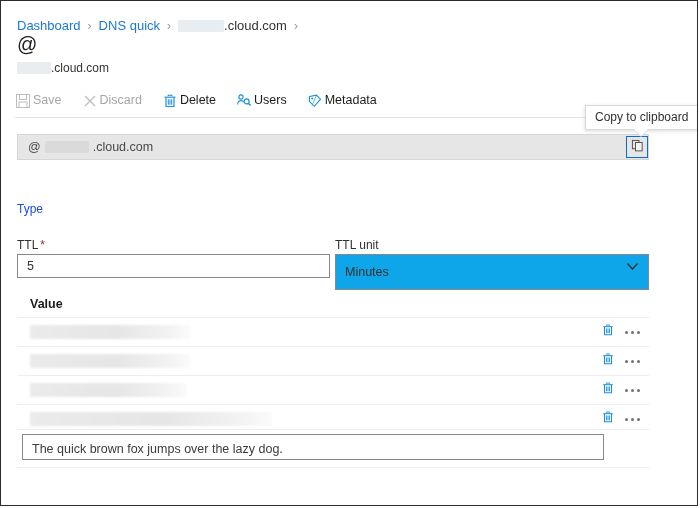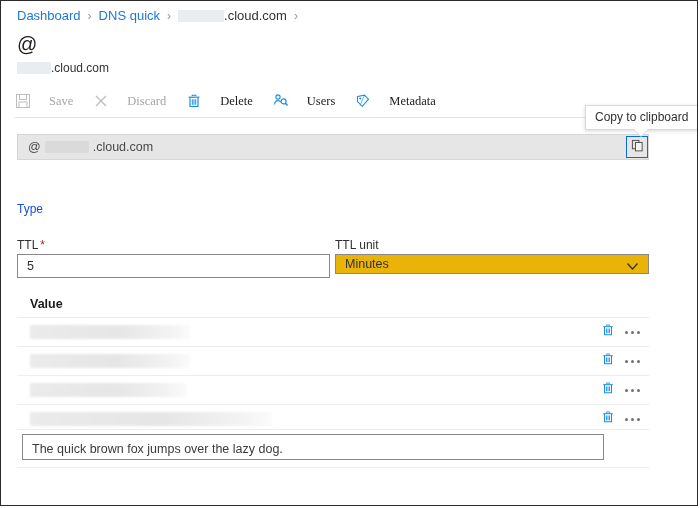--- a/index.html
+++ b/index.html
@@ -18,21 +18,21 @@
     border: 1px solid #2b2b2b;
     background: #ffffff;
     overflow: hidden;
     box-sizing: border-box;
   }
 
   
   .breadcrumb {
     position: absolute;
     left: 16px;
-    top: 7px;
+    top: 17px;
     display: flex;
     align-items: center;
     font-size: 13px;
     color: #0a6ed1;
     white-space: nowrap;
     text-align: right;
   }
   .crumb {
     color: #1a78d6;
     cursor: pointer;
@@ -76,28 +76,27 @@
   .cmdbar {
     position: absolute;
     left: 14px;
     top: 88px;
     display: flex;
     align-items: center;
     height: 24px;
   }
   .cmd {
     display: flex;
-    align-items: flex-end;
-    gap: 18px;
+    align-items: flex-start;
+    gap: 2px;
     margin-right: 20px;
     font-size: 12.5px;
     color: #1b1b1b;
     cursor: pointer;
     user-select: none;
-    font-family: Liberation Serif, serif;
   }
   .cmd.disabled { color: #a6a6a6; cursor: default; }
   .cmd .ic { width: 16px; height: 16px; display:block; }
   .cmdbar-rule {
     position: absolute;
     left: 14px;
     top: 116px;
     width: 670px;
     height: 1px;
     background: #e3e3e3;
@@ -210,22 +209,22 @@
     padding-left: 9px;
     font-size: 12.5px;
     color: #323130;
   }
 
   .fld-unit-box {
     position: absolute;
     left: 334px;
     top: 253px;
     width: 314px;
-    height: 20px;
-    background: #eab308;
+    height: 36px;
+    background: #0ea5e9;
     border: 1px solid #8a8886;
     box-sizing: border-box;
     display: flex;
     align-items: center;
     padding-left: 9px;
     font-size: 12.5px;
     color: #323130;
     cursor: pointer;
   }
   .chev {

